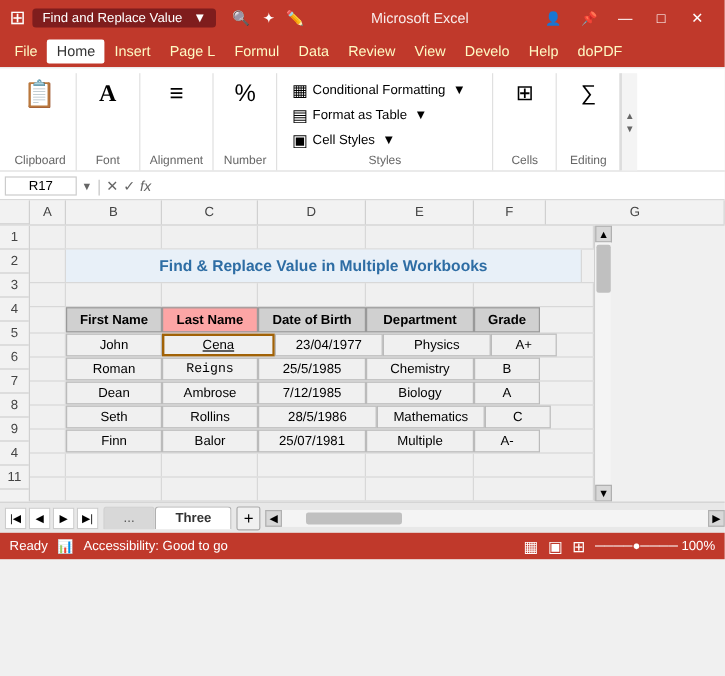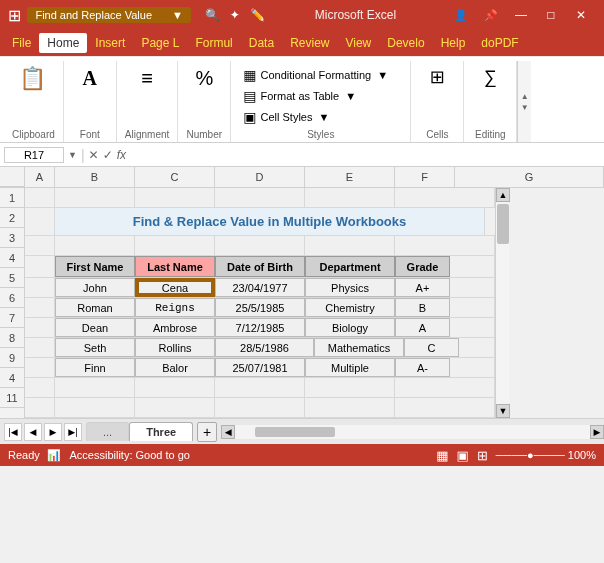--- a/index.html
+++ b/index.html
@@ -10,45 +10,45 @@
       background: #c0392b;
       height: 30px;
       display: flex;
       align-items: center;
       padding: 0 8px;
       color: white;
       justify-content: space-between;
     }
     .title-bar-left { display: flex; align-items: center; gap: 6px; }
     .title-bar-qat {
-      background: #a16207;
+      background: #7f1d1d;
       border-radius: 3px;
       padding: 2px 8px;
       font-size: 11px;
       display: flex;
       align-items: center;
-      gap: 20px;
+      gap: 9px;
       cursor: pointer;
     }
     .title-bar-controls { display: flex; gap: 0; }
     .title-ctrl-btn { width: 30px; height: 30px; display: flex; align-items: center; justify-content: center; font-size: 12px; cursor: pointer; }
 
     
     .ribbon { background: white; border-bottom: 1px solid #d0d0d0; }
 
     
     .menu-bar {
       background: #c0392b;
       display: flex;
       align-items: center;
       padding: 0 4px;
       height: 26px;
     }
     .menu-item {
-      color: #fde047;
+      color: #fef9c3;
       padding: 3px 8px;
       font-size: 12px;
       cursor: pointer;
       border-radius: 2px;
     }
     .menu-item.active { background: white; color: #333; }
 
     
     .ribbon-content {
       background: white;
@@ -511,21 +511,21 @@
           <div class="grid-cell" style="width:80px;font-weight:bold;background:#fca5a5;justify-content:center;border:1px solid #999;">Last Name</div>
           <div class="grid-cell" style="width:90px;font-weight:bold;background:#d0d0d0;justify-content:center;border:1px solid #999;">Date of Birth</div>
           <div class="grid-cell" style="width:90px;font-weight:bold;background:#d0d0d0;justify-content:center;border:1px solid #999;">Department</div>
           <div class="grid-cell" style="width:55px;font-weight:bold;background:#d0d0d0;justify-content:center;border:1px solid #999;">Grade</div>
           <div class="grid-cell" style="flex:1;"></div>
         </div>
 
         <div class="grid-row">
           <div class="grid-cell" style="width:30px;"></div>
           <div class="grid-cell" style="width:80px;justify-content:center;border:1px solid #bbb;">John</div>
-          <div class="grid-cell" style="width:80px;justify-content:center;border:4px solid #a16207;text-decoration:underline;">Cena</div>
+          <div class="grid-cell" style="width:94px;justify-content:center;border:2px solid #a16207;text-decoration:underline;">Cena</div>
           <div class="grid-cell" style="width:90px;justify-content:center;border:1px solid #bbb;">23/04/1977</div>
           <div class="grid-cell" style="width:90px;justify-content:center;border:1px solid #bbb;">Physics</div>
           <div class="grid-cell" style="width:55px;justify-content:center;border:1px solid #bbb;">A+</div>
           <div class="grid-cell" style="flex:1;"></div>
         </div>
 
         <div class="grid-row">
           <div class="grid-cell" style="width:30px;"></div>
           <div class="grid-cell" style="width:80px;justify-content:center;border:1px solid #bbb;">Roman</div>
           <div class="grid-cell" style="width:80px;justify-content:center;border:1px solid #bbb;font-family:Liberation Mono, monospace;">Reigns</div>

